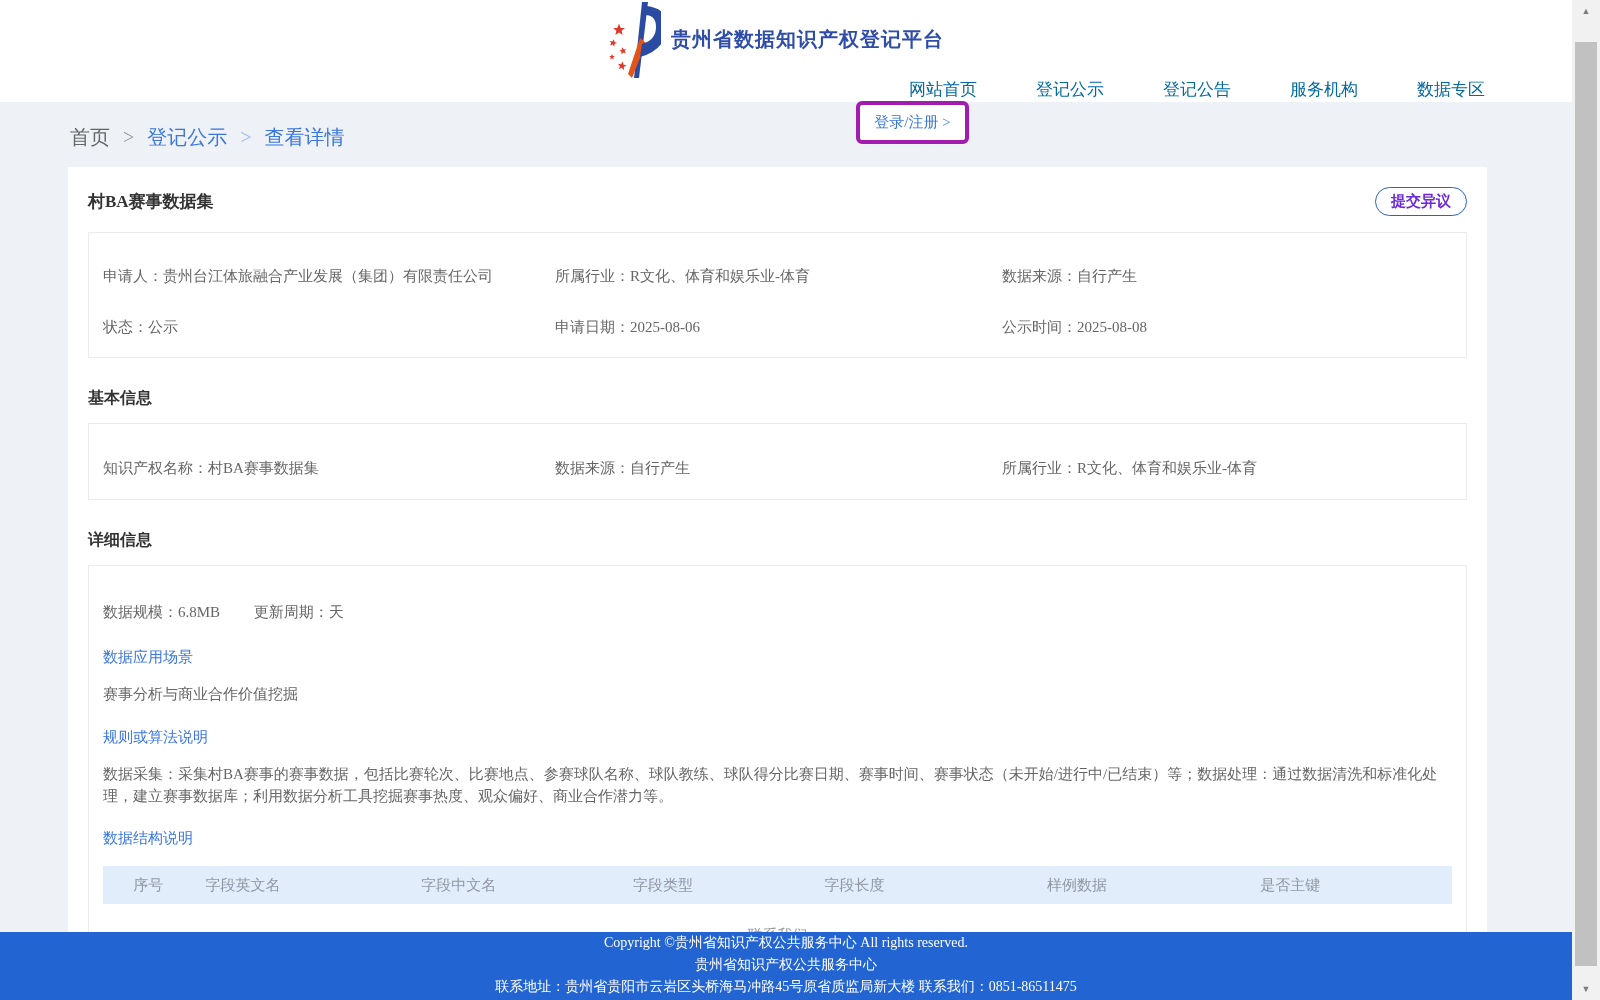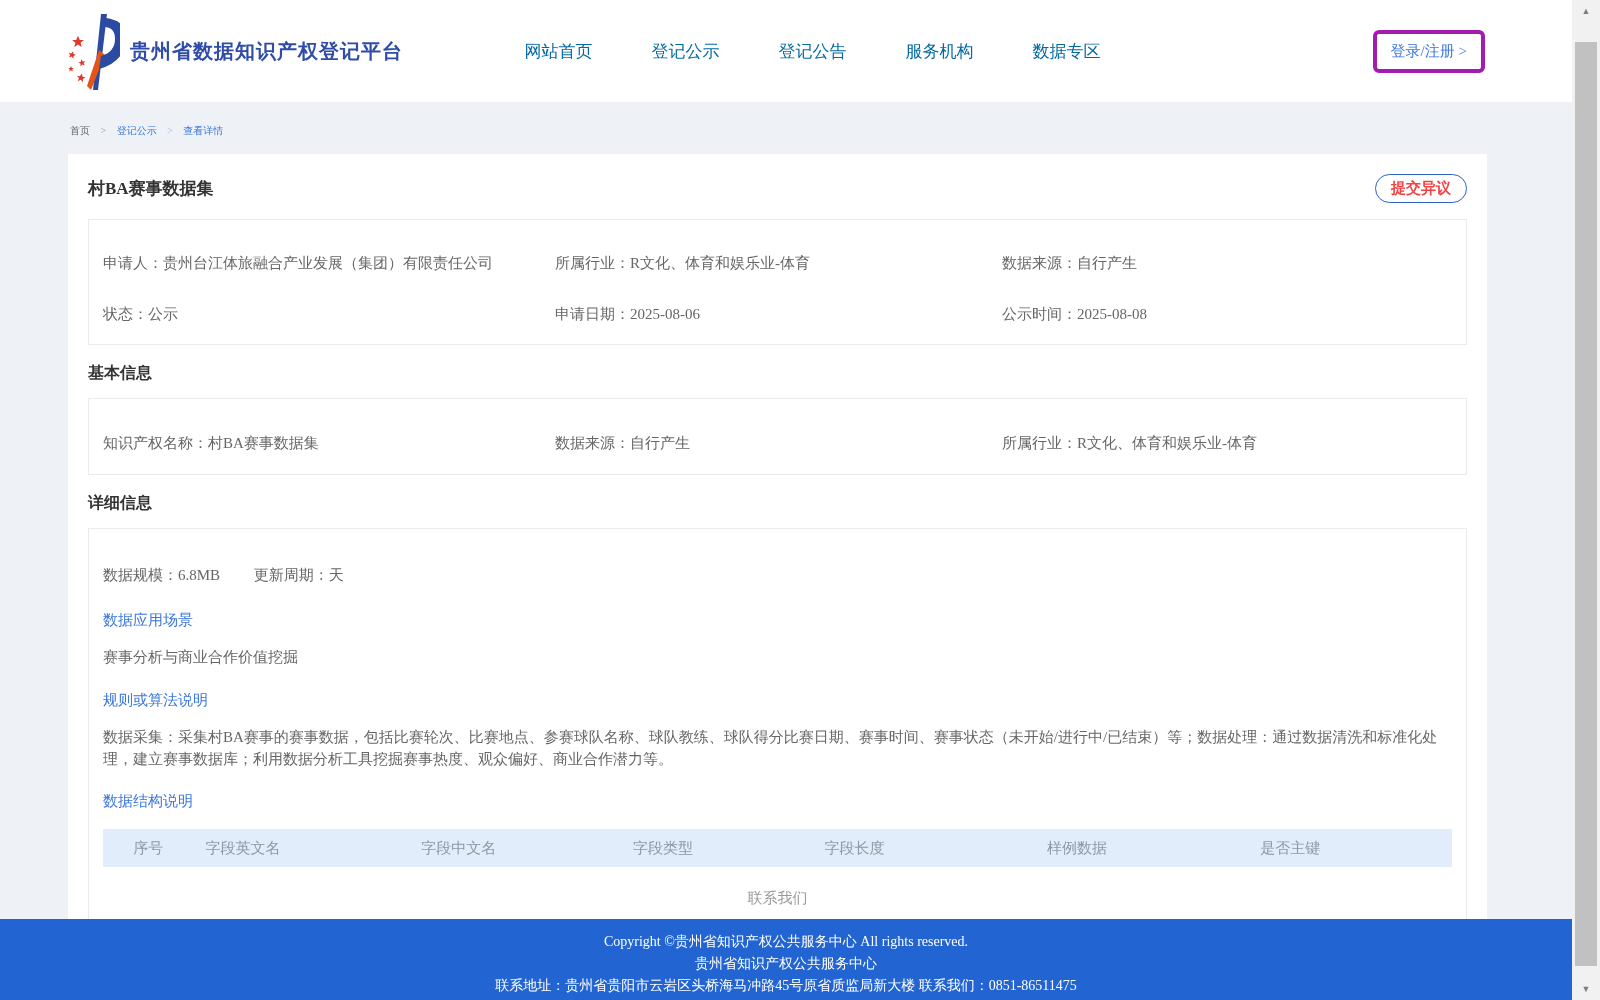--- a/index.html
+++ b/index.html
@@ -10,73 +10,74 @@
     position:relative;
     color:#666;
   }
   .page { width:1572px; position:relative; height:1000px; }
 
   
   .header {
     height:102px; background:#ffffff;
     display:flex; align-items:center;
     padding:0 87px 0 68px;
+    flex-direction:column;
   }
   .logo-wrap { display:flex; align-items:center; gap:10px; cursor:pointer; }
   .logo-svg { width:52px; height:78px; display:block; }
   .site-title {
     font-size:20px; font-weight:bold; color:#2f4da8; letter-spacing:1px;
     white-space:nowrap;
   }
   .nav { display:flex; gap:31px; margin-left:auto; }
   .nav a {
     font-size:17px; color:#0369a1; text-decoration:none; cursor:pointer; white-space:nowrap;margin-left:28px;
   }
   .login-btn {
     margin-left:272px;
     background:#fff; border:4px solid #a21caf; color:#3a76dd;
     font-size:15px; font-family:inherit;
     padding:8px 14px; border-radius:6px; cursor:pointer; white-space:nowrap;
   }
 
   
   .breadcrumb {
-    padding:22px 0 16px 70px; font-size:10px; color:#666;
+    padding:22px 0 16px 70px; font-size:20px; color:#666;
   }
   .breadcrumb .bc-sep { margin:0 8px; color:#9a9a9a; }
   .breadcrumb .bc-sep.blue { color:#9bb8ea; }
   .breadcrumb a { color:#3a76dd; text-decoration:none; cursor:pointer; }
   .breadcrumb .bc-plain { color:#666; cursor:pointer; }
 
   
   .card {
     margin:0 85px 0 68px;
     background:#fff;
     padding:20px 20px 24px 20px;
     min-height:648px;
   }
   .card-head { display:flex; align-items:center; justify-content:space-between; }
   .page-title { font-size:17px; font-weight:bold; color:#333; }
   .objection-btn {
-    background:#fff; border:1px solid #2a60c9; color:#ef4444;
+    background:#fff; border:1px solid #2a60c9; color:#6d28d9;
     font-size:15px; font-weight:bold; font-family:inherit;
     padding:4px 15px; border-radius:15px; cursor:pointer; white-space:nowrap;
   }
 
   .box { border:1px solid #e9ebef; background:#fff; }
   .summary-box { margin-top:16px; padding:11px 0; }
   .grid-row {
     display:grid; grid-template-columns:452px 447px 1fr;
     padding:4px 14px; line-height:30px; font-size:15px;
   }
   .kv { white-space:nowrap; overflow:hidden;margin-top:13px; }
   .kv .k { color:#666; }
   .kv .v { color:#666; }
 
-  .section-title { font-size:16px; font-weight:bold; color:#333; margin:18px 0 14px 0; }
+  .section-title { font-size:16px; font-weight:bold; color:#333; margin:30px 0 14px 0; }
 
   .basic-box { padding:12px 0; }
 
   .detail-box { padding:8px 14px 20px 14px; }
   .kv-line { font-size:15px; line-height:28px; margin-top:24px; }
   .kv-line .k2 { margin-left:30px; }
   .sub-title { color:#3a76dd; font-size:15px; margin-top:22px; }
   .detail-box p { font-size:15px; color:#666; margin-top:17px; line-height:1.45; }
 
   table.struct { width:100%; border-collapse:collapse; margin-top:18px; table-layout:fixed; }
@@ -85,23 +86,23 @@
     height:38px; text-align:left; padding-left:12px;
   }
   table.struct th.center { text-align:center; padding-left:0; }
   table.struct td.empty {
     text-align:center; color:#999; font-size:15px; height:62px;
     border-bottom:1px solid #ededed;
   }
 
   
   .footer {
-    position:absolute; left:0; bottom:0; width:1572px; height:81px;
+    position:absolute; left:0; bottom:0; width:1572px; height:68px;
     background:#2264d1; color:#fff; text-align:center;
-    padding-top:12px; font-size:14px; line-height:22px;
+    font-size:14px; line-height:22px;
   }
   .footer p { white-space:nowrap; }
 
   
   .scrollbar {
     position:absolute; top:0; right:0; width:28px; height:1000px;
     background:#f1f1f1; z-index:50;
   }
   .sb-arrow {
     position:absolute; left:0; width:28px; height:18px;

